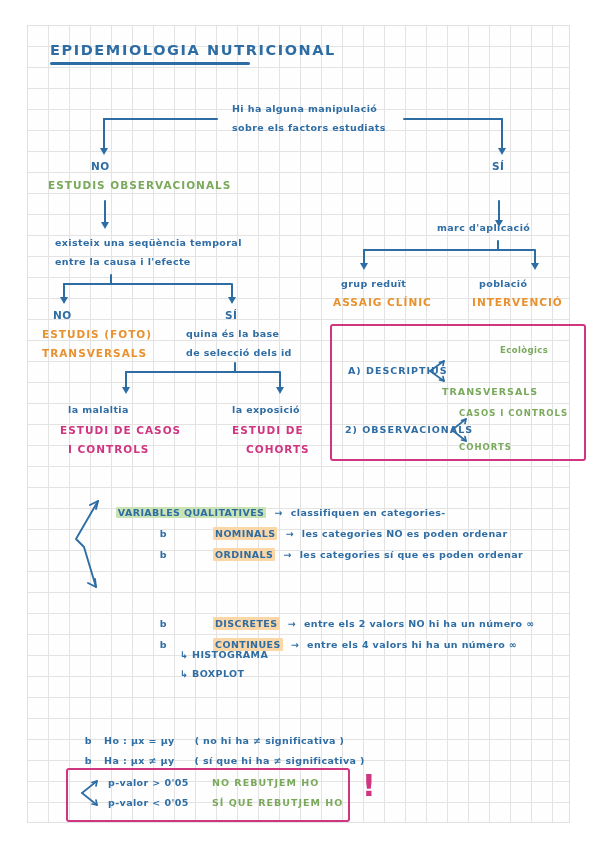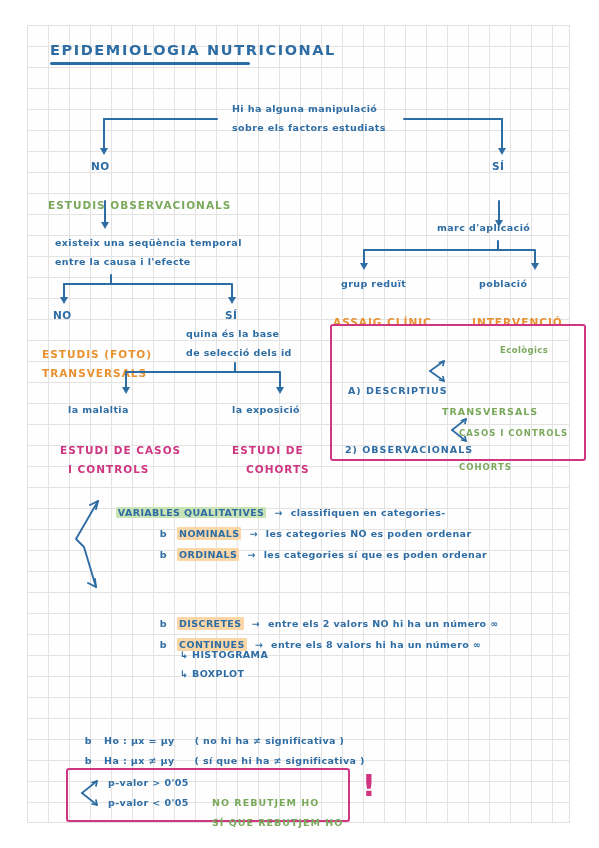--- a/index.html
+++ b/index.html
@@ -20,30 +20,30 @@
 
   .ink{position:absolute;white-space:pre;color:#2f6ea5;
        font-family:"DejaVu Sans","Liberation Sans",sans-serif;
        letter-spacing:.4px;}
   .hand{font-weight:600;}
   .blue{color:#2e6da4;}
   .green{color:#7aa95c;}
   .orange{color:#e8912f;}
   .pink{color:#cf3580;}
 
-  .caps{text-transform:uppercase;letter-spacing:1px;margin-top:20px;}
+  .caps{text-transform:uppercase;letter-spacing:1px;}
   .title{font-size:14.5px;font-weight:700;letter-spacing:1.6px;color:#2e6da4;}
   .t-underline{position:absolute;height:2.5px;background:#2e6da4;border-radius:2px;}
 
   .small{font-size:9.5px;}
   .tiny{font-size:8.5px;}
   .med{font-size:10.5px;}
 
   .hl-green{background:#c9e3b4;padding:0 2px;border-radius:1px;}
-  .hl-orange{background:#fbd7a8;padding:1px 2px;border-radius:1px;}
+  .hl-orange{background:#fbd7a8;padding:1px 2px;border-radius:1px;margin-left:36px;}
 
   
   .hline{position:absolute;background:#2e6da4;height:1.7px;border-radius:2px;}
   .vline{position:absolute;background:#2e6da4;width:1.7px;border-radius:2px;}
   .arrowhead{position:absolute;width:0;height:0;
              border-left:4px solid transparent;border-right:4px solid transparent;
              border-top:7px solid #2e6da4;}
 
   .boxpink{position:absolute;border:2.2px solid #cf3580;border-radius:3px;}
 
@@ -171,21 +171,21 @@
   <div class="ink hand small blue" style="left:145px;top:538px;">
     <span style="padding-right:10px;">b</span><span class="hl-orange">ORDINALS</span><span style="padding:0 8px;">→</span><span>les categories sí que es poden ordenar</span>
   </div>
 
 
   <div class="ink hand small blue" style="left:145px;top:607px;">
     <span style="padding-right:10px;">b</span><span class="hl-orange">DISCRETES</span><span style="padding:0 8px;">→</span><span>entre els 2 valors NO hi ha un número ∞</span>
   </div>
 
   <div class="ink hand small blue" style="left:145px;top:628px;">
-    <span style="padding-right:10px;">b</span><span class="hl-orange">CONTINUES</span><span style="padding:0 8px;">→</span><span>entre els 8 valors hi ha un número ∞</span>
+    <span style="padding-right:10px;">b</span><span class="hl-orange">CONTINUES</span><span style="padding:0 8px;">→</span><span>entre els 4 valors hi ha un número ∞</span>
   </div>
 
   <div class="ink hand small blue" style="left:180px;top:649px;">↳ HISTOGRAMA</div>
   <div class="ink hand small blue" style="left:180px;top:668px;">↳ BOXPLOT</div>
 
   <div class="ink hand small blue" style="left:70px;top:724px;">
     <span style="padding-right:12px;">b</span><span>Ho : μx = μy</span><span style="padding-left:20px;">( no hi ha ≠ significativa )</span>
   </div>
   <div class="ink hand small blue" style="left:70px;top:744px;">
     <span style="padding-right:12px;">b</span><span>Ha : μx ≠ μy</span><span style="padding-left:20px;">( sí que hi ha ≠ significativa )</span>

